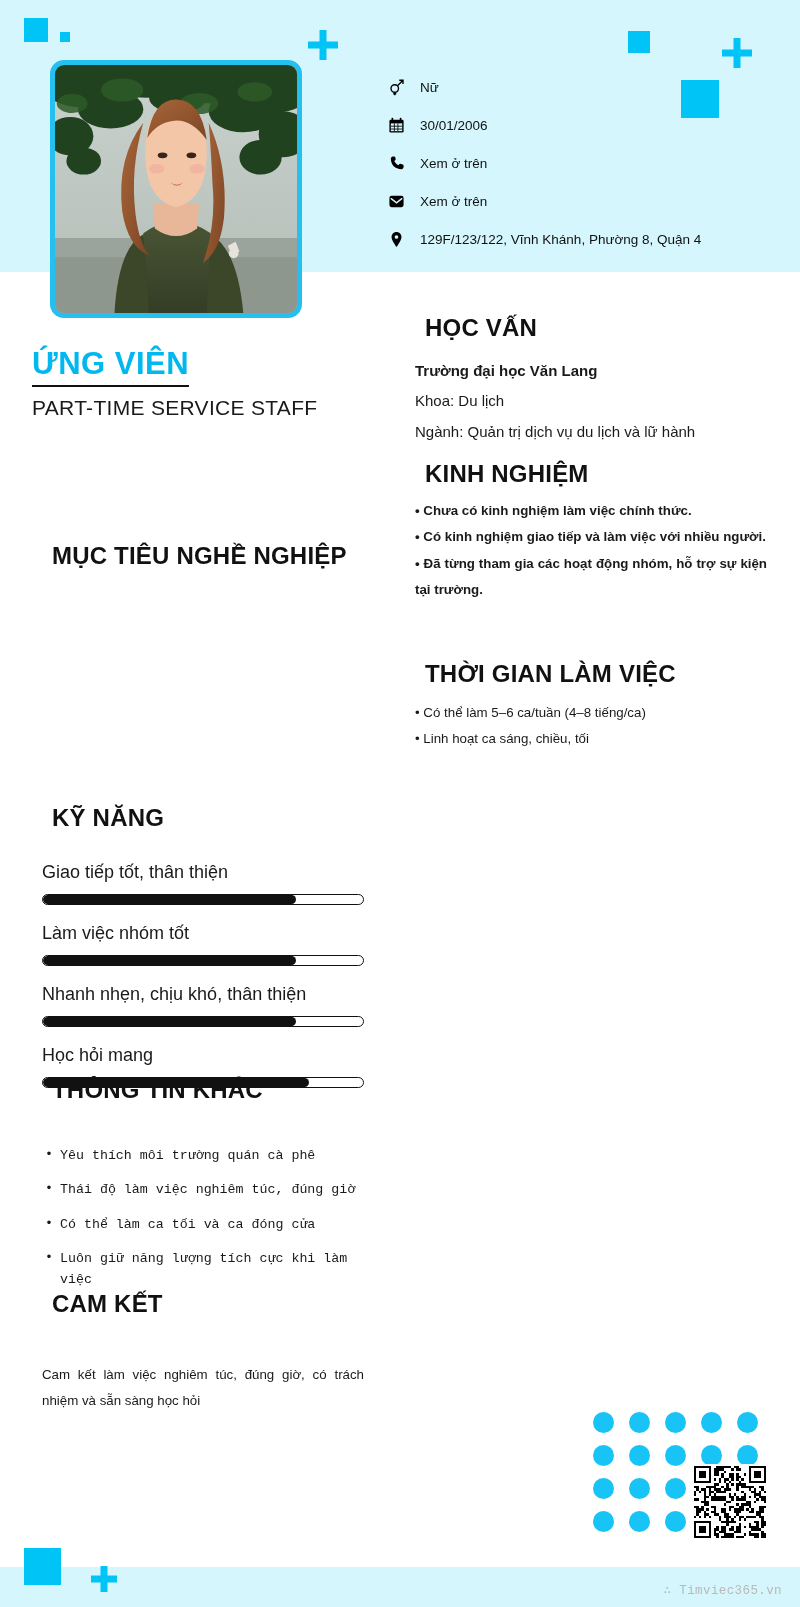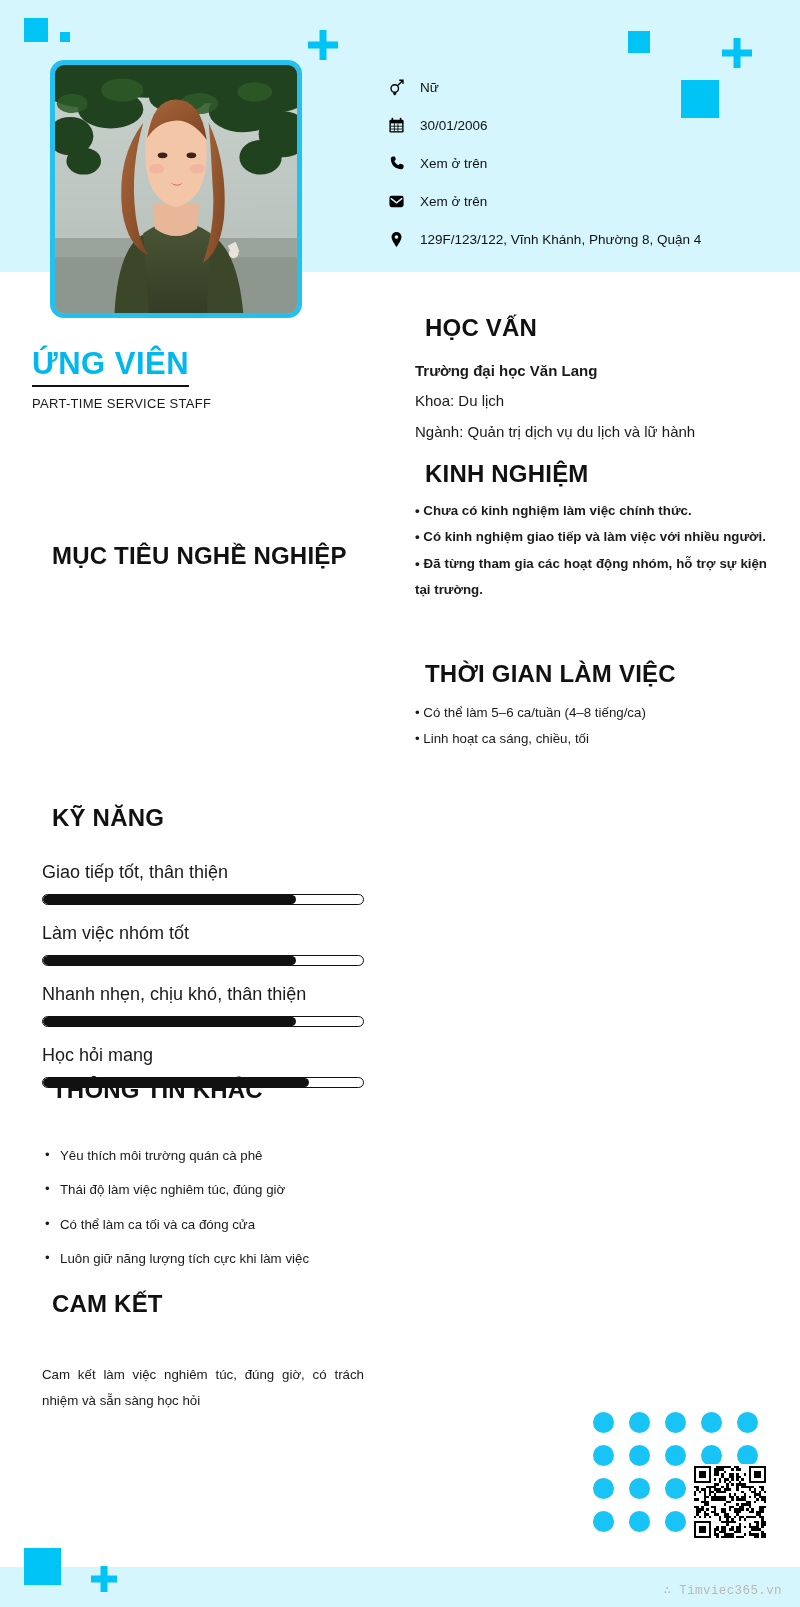--- a/index.html
+++ b/index.html
@@ -92,21 +92,21 @@
     font-weight: 700;
     color: #00b8ef;
     letter-spacing: 0.5px;
     line-height: 1.05;
     padding-bottom: 4px;
     display: inline-block;
     border-bottom: 2px solid #111;
   }
   .cand-role {
     margin-top: 9px;
-    font-size: 13px;
+    font-size: 21px;
     color: #1a1a1a;
     letter-spacing: 0.3px;
   }
 
   
   .sec { position: absolute; }
   .sec-head {
     position: relative;
     display: inline-block;
     font-size: 24px;
@@ -138,20 +138,21 @@
     font-size: 13.3px;
     line-height: 2.0;
     color: #1a1a1a;
   }
   .bul--just { text-align: justify; }
   .bul--bold { font-weight: 700; }
 
   ul.dot-list {
     margin: 0; padding: 0 0 0 18px;
     list-style: none;
+    font-family: Liberation Mono, monospace;
   }
   ul.dot-list li {
     position: relative;
     font-size: 13.3px;
     line-height: 1.55;
     margin-bottom: 14px;
     color: #1a1a1a;
   }
   ul.dot-list li::before {
     content: "•";

